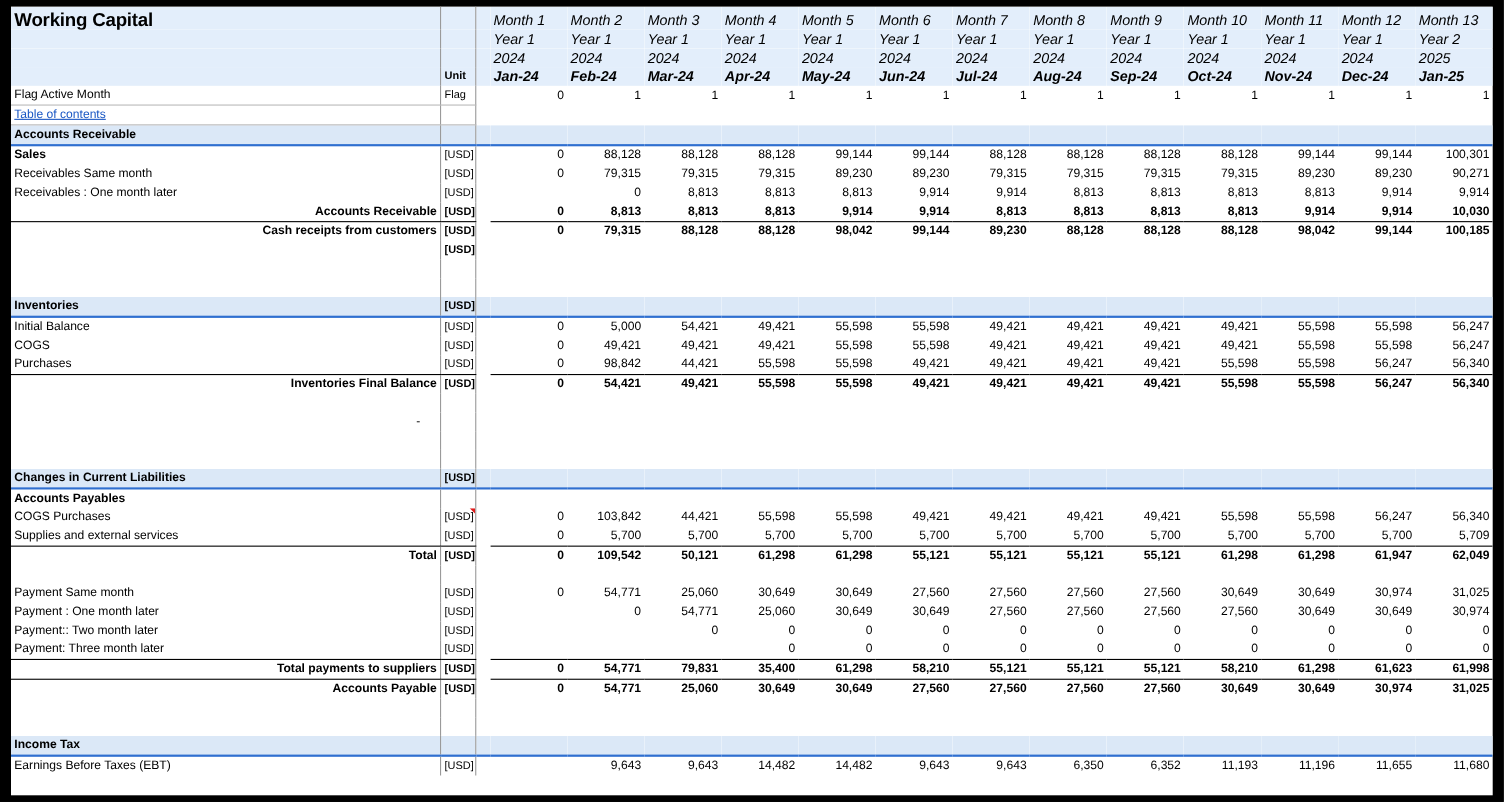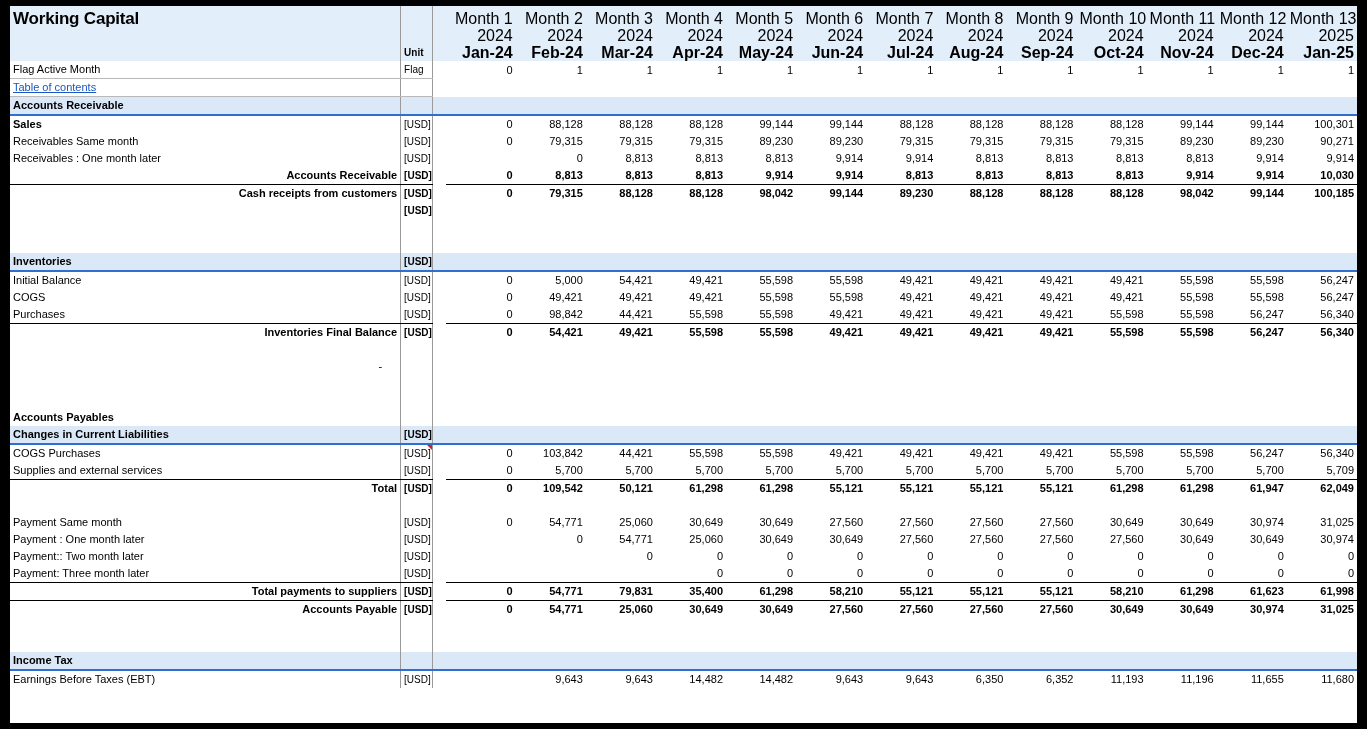--- a/index.html
+++ b/index.html
@@ -40,21 +40,21 @@
   .unit{font-size:10px;}
   .num{text-align:right;}
 
   .hdrband{background:#e3eefb;}
   .sectionband{background:#dbe8f7;}
   .bold{font-weight:bold;}
   .title{
     font-size:17px;font-weight:bold;letter-spacing:-0.2px;
     vertical-align:middle;
   }
-  .hdr-month{ text-align:right; font-size:16px; }
+  .hdr-month{ font-size:13px;font-style:italic; }
   .hdr-month.b{font-weight:bold;}
   .bb-blue{border-bottom:2px solid #2f6fd0;}
   .bb-black{border-bottom:1px solid #000;}
   .bb-grey{border-bottom:1px solid #b9b9b9;}
   .br-grey{border-right:1px solid #9a9a9a;}
 
   .link{color:#1a57c4;text-decoration:underline;text-align:right;}
 
   
   .cellwrap{position:relative;}
@@ -103,20 +103,38 @@
           <td class="hdrband hdr-month">Month 9</td>
           <td class="hdrband hdr-month">Month 10</td>
           <td class="hdrband hdr-month">Month 11</td>
           <td class="hdrband hdr-month">Month 12</td>
           <td class="hdrband hdr-month">Month 13</td>
         </tr>
         <tr>
           <td class="hdrband lbl br-grey "></td>
           <td class="hdrband unit br-grey "></td>
           <td class="hdrband "></td>
+          <td class="hdrband hdr-month ">Year 1</td>
+          <td class="hdrband hdr-month ">Year 1</td>
+          <td class="hdrband hdr-month ">Year 1</td>
+          <td class="hdrband hdr-month ">Year 1</td>
+          <td class="hdrband hdr-month ">Year 1</td>
+          <td class="hdrband hdr-month ">Year 1</td>
+          <td class="hdrband hdr-month ">Year 1</td>
+          <td class="hdrband hdr-month ">Year 1</td>
+          <td class="hdrband hdr-month ">Year 1</td>
+          <td class="hdrband hdr-month ">Year 1</td>
+          <td class="hdrband hdr-month ">Year 1</td>
+          <td class="hdrband hdr-month ">Year 1</td>
+          <td class="hdrband hdr-month ">Year 2</td>
+        </tr>
+        <tr>
+          <td class="hdrband lbl br-grey "></td>
+          <td class="hdrband unit br-grey "></td>
+          <td class="hdrband "></td>
           <td class="hdrband hdr-month ">2024</td>
           <td class="hdrband hdr-month ">2024</td>
           <td class="hdrband hdr-month ">2024</td>
           <td class="hdrband hdr-month ">2024</td>
           <td class="hdrband hdr-month ">2024</td>
           <td class="hdrband hdr-month ">2024</td>
           <td class="hdrband hdr-month ">2024</td>
           <td class="hdrband hdr-month ">2024</td>
           <td class="hdrband hdr-month ">2024</td>
           <td class="hdrband hdr-month ">2024</td>
@@ -496,54 +514,54 @@
           <td class="num      "></td>
           <td class="num      "></td>
           <td class="num      "></td>
           <td class="num      "></td>
           <td class="num      "></td>
           <td class="num      "></td>
           <td class="num      "></td>
           <td class="num      "></td>
         </tr>
         <tr>
-          <td class="lbl  bold br-grey      ">Accounts Payables</td>
-          <td class="unit br-grey       "></td>
-          <td></td>
-          <td class="num      "></td>
-          <td class="num      "></td>
-          <td class="num      "></td>
-          <td class="num      "></td>
-          <td class="num      "></td>
-          <td class="num      "></td>
-          <td class="num      "></td>
-          <td class="num      "></td>
-          <td class="num      "></td>
-          <td class="num      "></td>
-          <td class="num      "></td>
-          <td class="num      "></td>
-          <td class="num      "></td>
-        </tr>
-        <tr>
           <td class="lbl  bold br-grey sectionband  bb-blue   ">Changes in Current Liabilities</td>
           <td class="unit br-grey bold sectionband  bb-blue   ">[USD]</td>
           <td class="sectionband bb-blue "></td>
           <td class="num  sectionband  bb-blue  "></td>
           <td class="num  sectionband  bb-blue  "></td>
           <td class="num  sectionband  bb-blue  "></td>
           <td class="num  sectionband  bb-blue  "></td>
           <td class="num  sectionband  bb-blue  "></td>
           <td class="num  sectionband  bb-blue  "></td>
           <td class="num  sectionband  bb-blue  "></td>
           <td class="num  sectionband  bb-blue  "></td>
           <td class="num  sectionband  bb-blue  "></td>
           <td class="num  sectionband  bb-blue  "></td>
           <td class="num  sectionband  bb-blue  "></td>
           <td class="num  sectionband  bb-blue  "></td>
           <td class="num  sectionband  bb-blue  "></td>
+        </tr>
+        <tr>
+          <td class="lbl  bold br-grey      ">Accounts Payables</td>
+          <td class="unit br-grey       "></td>
+          <td></td>
+          <td class="num      "></td>
+          <td class="num      "></td>
+          <td class="num      "></td>
+          <td class="num      "></td>
+          <td class="num      "></td>
+          <td class="num      "></td>
+          <td class="num      "></td>
+          <td class="num      "></td>
+          <td class="num      "></td>
+          <td class="num      "></td>
+          <td class="num      "></td>
+          <td class="num      "></td>
+          <td class="num      "></td>
         </tr>
         <tr>
           <td class="lbl   br-grey      ">COGS Purchases</td>
           <td class="unit br-grey cellwrap">[USD]<span class="cmt"></span></td>
           <td></td>
           <td class="num      ">0</td>
           <td class="num      ">103,842</td>
           <td class="num      ">44,421</td>
           <td class="num      ">55,598</td>
           <td class="num      ">55,598</td>

